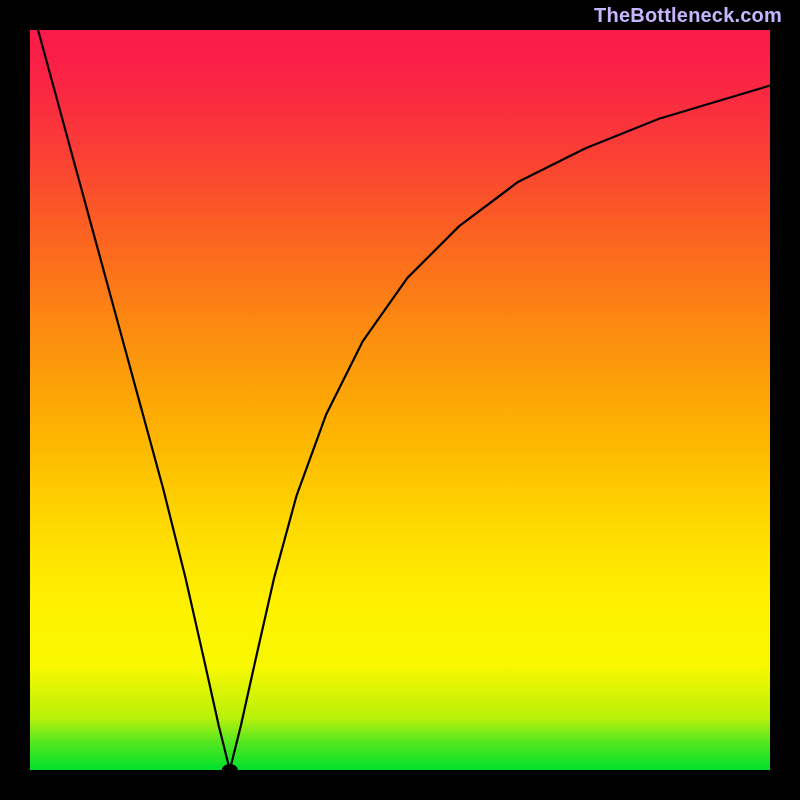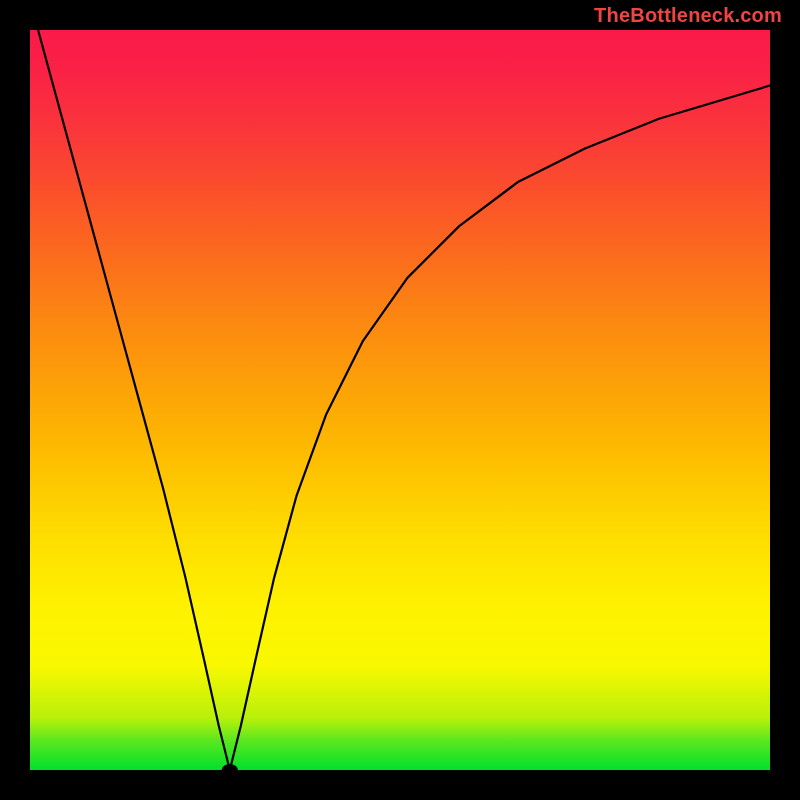--- a/index.html
+++ b/index.html
@@ -52,21 +52,21 @@
     fill: none;
     stroke: #000;
     stroke-width: 2.2;
     stroke-linecap: round;
     stroke-linejoin: round;
   }
   .attribution {
     position: absolute;
     top: 4px;
     right: 18px;
-    color: #ef4444;
+    color: #c4b5fd;
     font-size: 20px;
     font-weight: 600;
     letter-spacing: 0.2px;
     user-select: none;
   }
 </style>
 </head>
 <body>
 
 <div class="frame">

